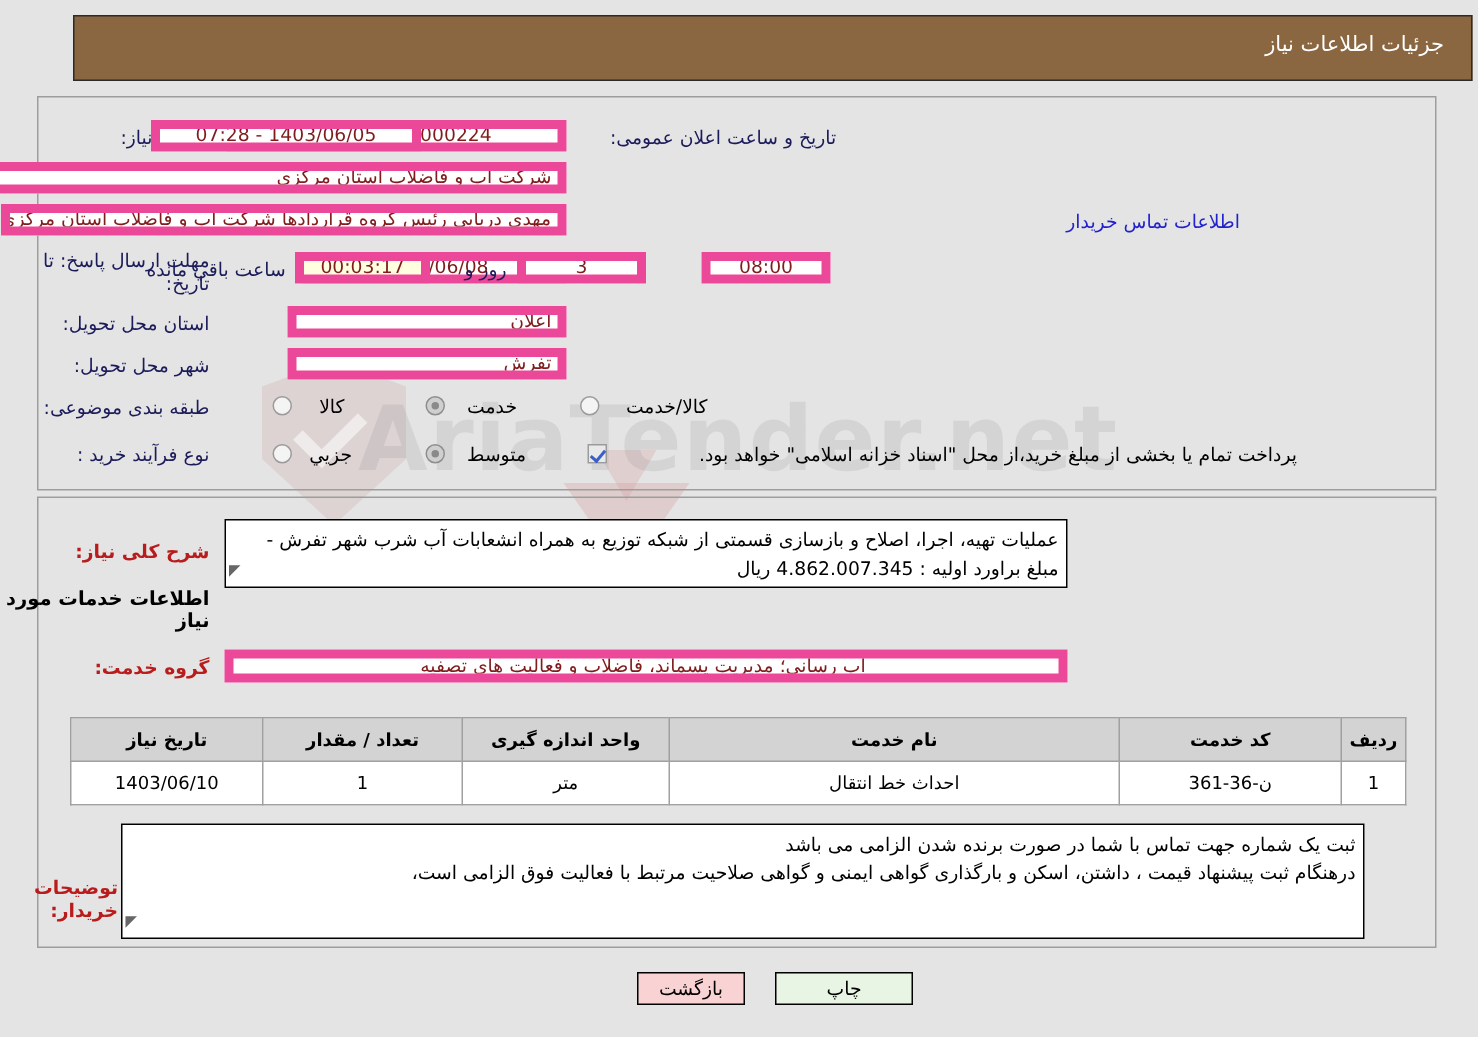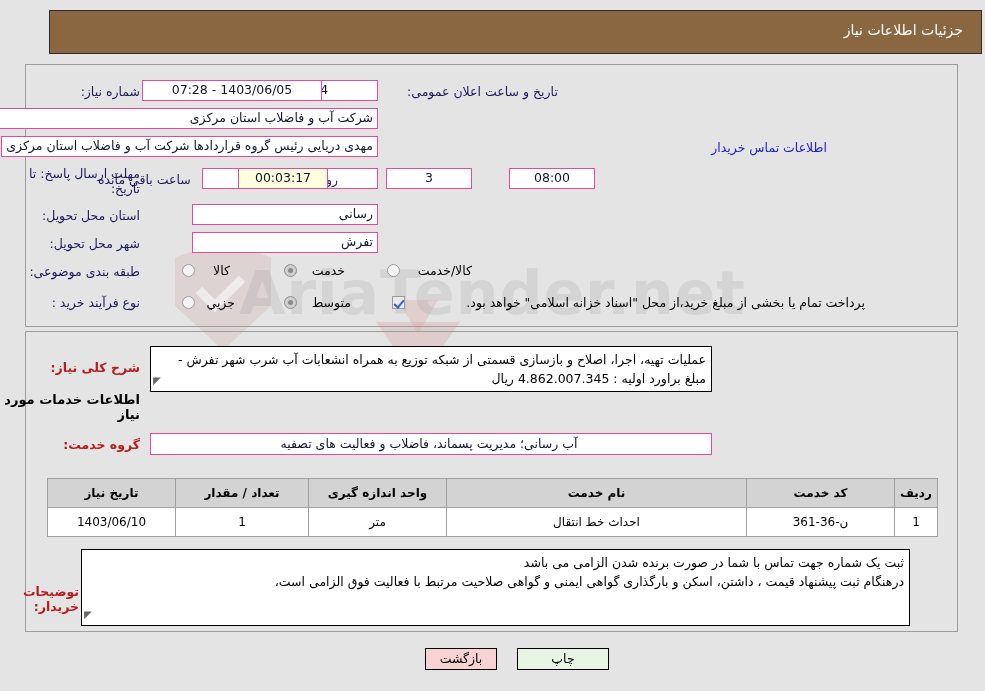--- a/index.html
+++ b/index.html
@@ -113,33 +113,32 @@
     text-align: right;
     line-height: 15px;
     z-index: 3;
   }
   .lbl-dark {
     color: #b91c1c;
     font-weight: bold;
   }
   .box {
     position: absolute;
-    border: 1px solid #ec4899;
+    border: 6px solid #ec4899;
     background: #ffffff;
     box-sizing: border-box;
     font-size: 12.5px;
-    color: #0f172a;
+    color: #7f1d1d;
     line-height: 1;
     display: flex;
     align-items: center;
     justify-content: center;
     overflow: hidden;
     white-space: nowrap;
     z-index: 3;
-    margin-left: 41px;
   }
   .box.rtl-right { justify-content: flex-start; padding-right: 4px; }
   .box.cream { background: #ffffe0; }
 
   .plain {
     position: absolute;
     font-size: 12.5px;
     color: #1b1b5a;
     z-index: 3;
     white-space: nowrap;
@@ -319,21 +318,21 @@
   <div class="lbl" style="right:845px; top:166px; width:115px;">مهلت ارسال پاسخ: تا تاریخ:</div>
   <div class="box" style="right:607px; top:168px; width:176px; height:21px;">1403/06/08</div>
   <div class="plain" style="right:560px; top:172px;">ساعت</div>
   <div class="box" style="left:468px; top:168px; width:86px; height:21px;">08:00</div>
   <div class="box" style="left:345px; top:168px; width:86px; height:21px;">3</div>
   <div class="plain" style="left:310px; top:172px;">روز و</div>
   <div class="box cream" style="left:197px; top:168px; width:90px; height:21px;">00:03:17</div>
   <div class="plain" style="left:98px; top:172px;">ساعت باقي مانده</div>
 
   <div class="lbl" style="right:845px; top:208px; width:110px;">استان محل تحویل:</div>
-  <div class="box rtl-right" style="right:607px; top:204px; width:186px; height:21px;">رسانی</div>
+  <div class="box rtl-right" style="right:607px; top:204px; width:186px; height:21px;">اعلان</div>
 
   <div class="lbl" style="right:845px; top:236px; width:110px;">شهر محل تحویل:</div>
   <div class="box rtl-right" style="right:607px; top:232px; width:186px; height:21px;">تفرش</div>
 
   <div class="lbl" style="right:845px; top:264px; width:125px;">طبقه بندی موضوعی:</div>
 
   <div class="radio" style="right:790px; top:264px;"></div>
   <div class="radio-label" style="right:755px; top:263px;">کالا</div>
 
   <div class="radio checked" style="right:688px; top:264px;"></div>

